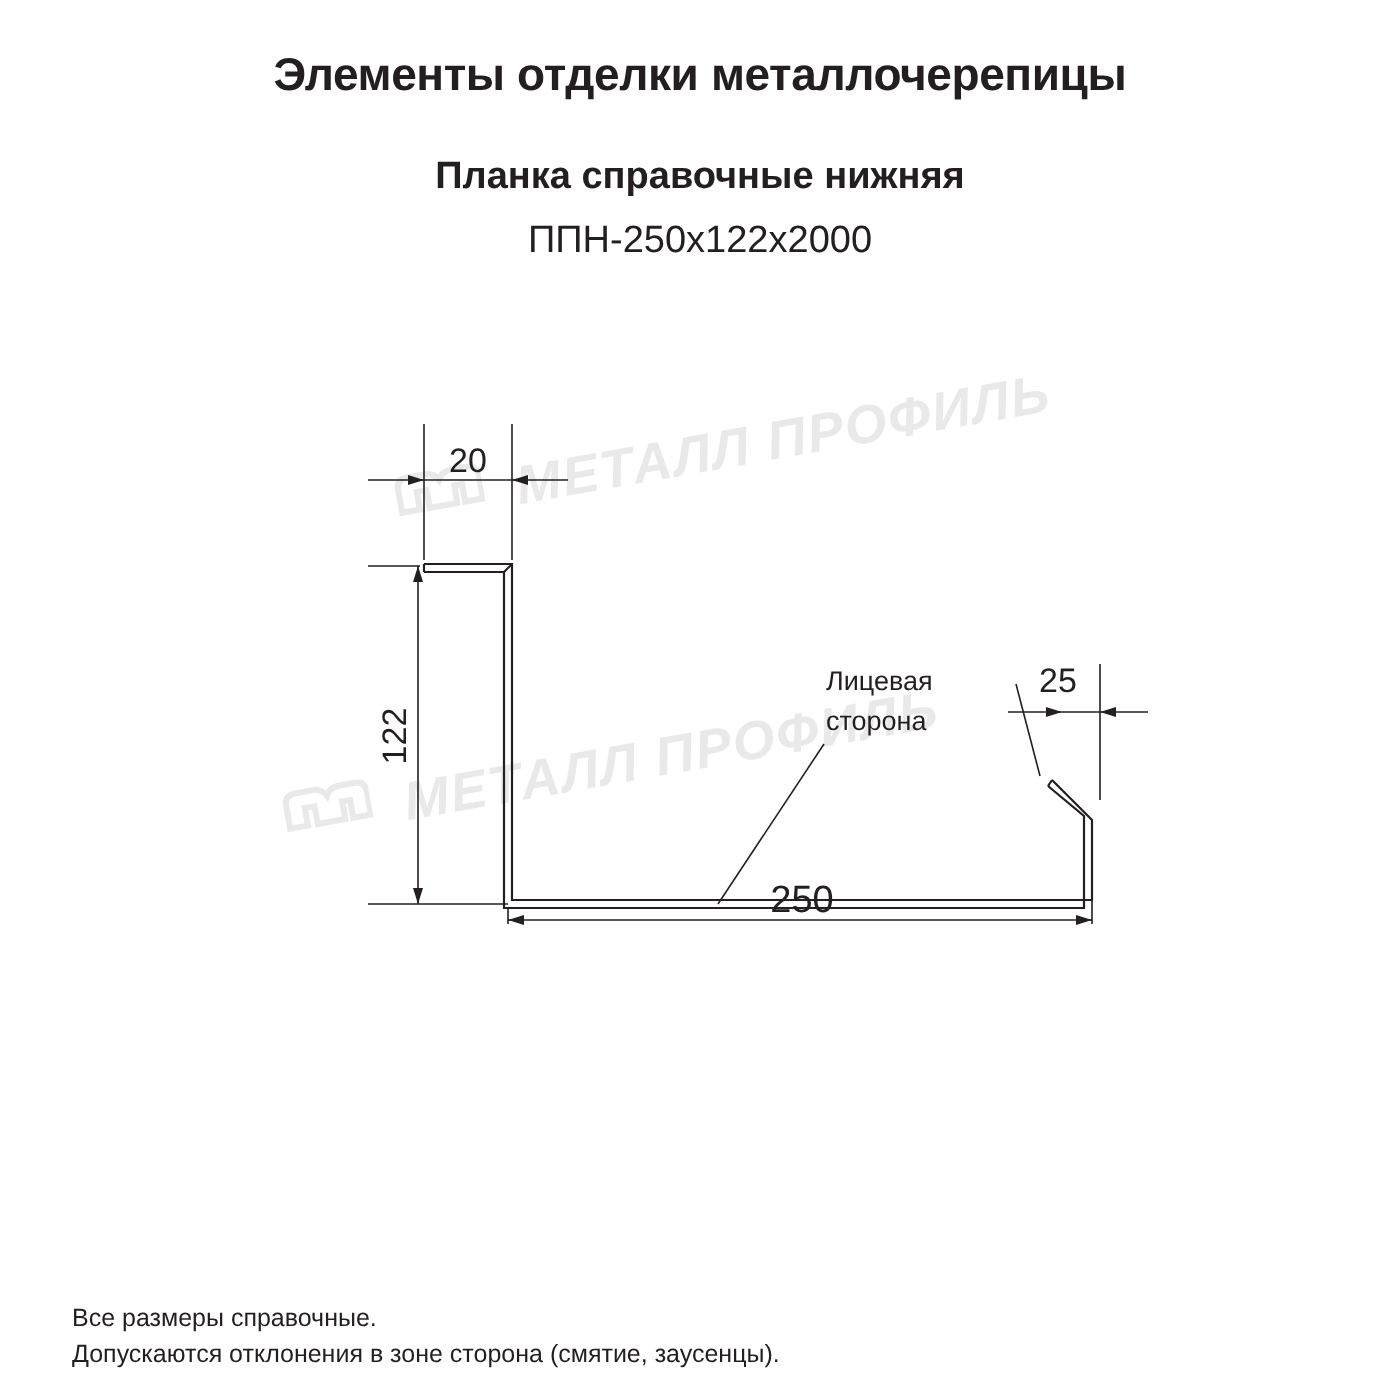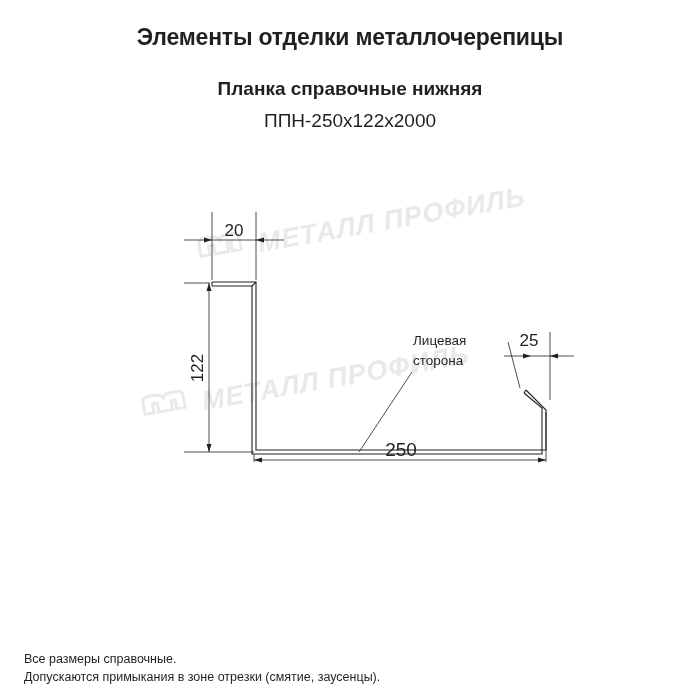--- a/index.html
+++ b/index.html
@@ -71,21 +71,21 @@
     white-space: nowrap;
   }
   .wm .wm-mark {
     display: inline-block;
     margin-right: 8px;
   }
   .wm1 { left: 196px; top: 48px; transform: rotate(-10deg); }
   .wm2 { left: 140px; top: 206px; transform: rotate(-10deg); }
   .footer {
     position: absolute;
-    left: 24px;
+    left: 36px;
     bottom: 14px;
     width: 660px;
     font-size: 12.5px;
     line-height: 18px;
     color: #231f20;
   }
   .footer div { white-space: nowrap; }
 </style>
 </head>
 <body>
@@ -161,16 +161,16 @@
         <text x="379" y="185" font-size="13.5">Лицевая</text>
         <text x="379" y="205" font-size="13.5">сторона</text>
         <text x="495" y="186" font-size="17" text-anchor="middle">25</text>
         <text x="367" y="296" font-size="19" text-anchor="middle">250</text>
       </g>
     </svg>
   </div>
 
   <div class="footer">
     <div>Все размеры справочные.</div>
-    <div>Допускаются примыкания в зоне отрезки (смятие, заусенцы).</div>
+    <div>Допускаются отклонения в зоне сторона (смятие, заусенцы).</div>
   </div>
 
 </div>
 
 </body></html>

